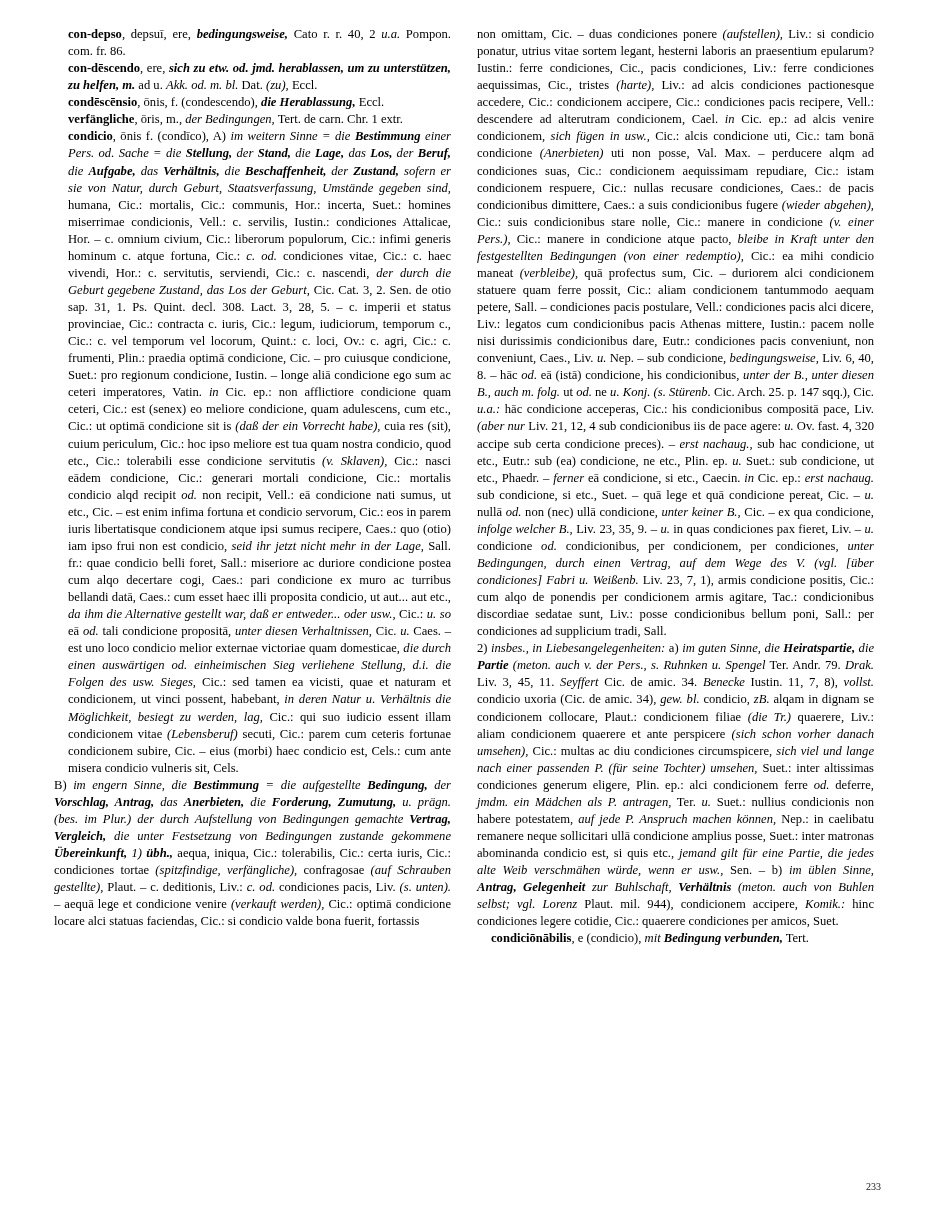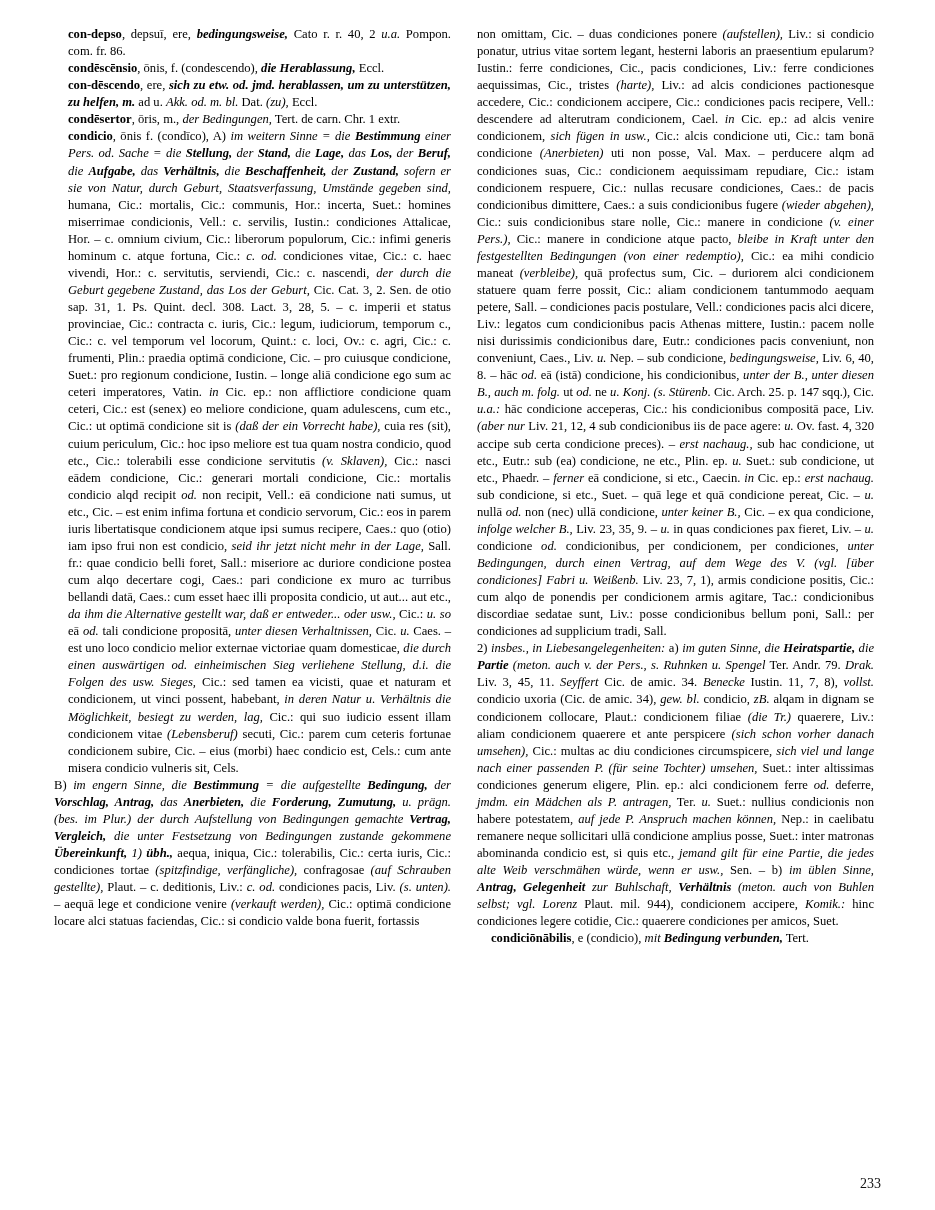--- a/index.html
+++ b/index.html
@@ -49,36 +49,36 @@
     font-weight: bold;
     font-style: italic;
   }
   i, .it {
     font-style: italic;
   }
   .pageno {
     position: absolute;
     right: 54px;
     bottom: 18px;
-    font-size: 14px;
+    font-size: 10px;
     font-family: "Liberation Serif", serif;
     color: #111111;
   }
 </style>
 </head>
 <body>
 
 <div class="page">
   <div class="columns">
 
     <div class="col">
       <p class="entry hang"><span class="lemma">con-depso</span>, depsuī, ere, <span class="bi">bedingungsweise,</span> Cato r. r. 40, 2 <span class="it">u.a.</span> Pompon. com. fr. 86.</p>
+      <p class="entry hang"><span class="lemma">con-dēscendo</span>, ere, <span class="bi">sich zu etw. od. jmd. herablassen, um zu unterstützen, zu helfen, m.</span> ad u. <span class="it">Akk. od. m. bl.</span> Dat. <span class="it">(zu),</span> Eccl.</p>
       <p class="entry hang"><span class="lemma">condēscēnsio</span>, ōnis, f. (condescendo), <span class="bi">die Herablassung,</span> Eccl.</p>
-      <p class="entry hang"><span class="lemma">con-dēscendo</span>, ere, <span class="bi">sich zu etw. od. jmd. herablassen, um zu unterstützen, zu helfen, m.</span> ad u. <span class="it">Akk. od. m. bl.</span> Dat. <span class="it">(zu),</span> Eccl.</p>
-      <p class="entry hang"><span class="lemma">condēsertor</span>, ōris, m., <span class="it">der Bedingungen,</span> Tert. de carn. Chr. 1 extr.</p>
+      <p class="entry hang"><span class="lemma">verfängliche</span>, ōris, m., <span class="it">der Bedingungen,</span> Tert. de carn. Chr. 1 extr.</p>
       <p class="entry hang"><span class="lemma">condicio</span>, ōnis f. (condīco), A) <span class="it">im weitern Sinne = die <span class="bi">Bestimmung</span> einer Pers. od. Sache = die <span class="bi">Stellung,</span> der <span class="bi">Stand,</span> die <span class="bi">Lage,</span> das <span class="bi">Los,</span> der <span class="bi">Beruf,</span> die <span class="bi">Aufgabe,</span> das <span class="bi">Verhältnis,</span> die <span class="bi">Beschaffenheit,</span> der <span class="bi">Zustand,</span> sofern er sie von Natur, durch Geburt, Staatsverfassung, Umstände gegeben sind,</span> humana, Cic.: mortalis, Cic.: communis, Hor.: incerta, Suet.: homines miserrimae condicionis, Vell.: c. servilis, Iustin.: condiciones Attalicae, Hor. – c. omnium civium, Cic.: liberorum populorum, Cic.: infimi generis hominum c. atque fortuna, Cic.: <span class="it">c. od.</span> condiciones vitae, Cic.: c. haec vivendi, Hor.: c. servitutis, serviendi, Cic.: c. nascendi, <span class="it">der durch die Geburt gegebene Zustand, das Los der Geburt,</span> Cic. Cat. 3, 2. Sen. de otio sap. 31, 1. Ps. Quint. decl. 308. Lact. 3, 28, 5. – c. imperii et status provinciae, Cic.: contracta c. iuris, Cic.: legum, iudiciorum, temporum c., Cic.: c. vel temporum vel locorum, Quint.: c. loci, Ov.: c. agri, Cic.: c. frumenti, Plin.: praedia optimā condicione, Cic. – pro cuiusque condicione, Suet.: pro regionum condicione, Iustin. – longe aliā condicione ego sum ac ceteri imperatores, Vatin. <span class="it">in</span> Cic. ep.: non afflictiore condicione quam ceteri, Cic.: est (senex) eo meliore condicione, quam adulescens, cum etc., Cic.: ut optimā condicione sit is <span class="it">(daß der ein Vorrecht habe),</span> cuia res (sit), cuium periculum, Cic.: hoc ipso meliore est tua quam nostra condicio, quod etc., Cic.: tolerabili esse condicione servitutis <span class="it">(v. Sklaven),</span> Cic.: nasci eādem condicione, Cic.: generari mortali condicione, Cic.: mortalis condicio alqd recipit <span class="it">od.</span> non recipit, Vell.: eā condicione nati sumus, ut etc., Cic. – est enim infima fortuna et condicio servorum, Cic.: eos in parem iuris libertatisque condicionem atque ipsi sumus recipere, Caes.: quo (otio) iam ipso frui non est condicio, <span class="it">seid ihr jetzt nicht mehr in der Lage,</span> Sall. fr.: quae condicio belli foret, Sall.: miseriore ac duriore condicione postea cum alqo decertare cogi, Caes.: pari condicione ex muro ac turribus bellandi datā, Caes.: cum esset haec illi proposita condicio, ut aut... aut etc., <span class="it">da ihm die Alternative gestellt war, daß er entweder... oder usw.,</span> Cic.: <span class="it">u. so</span> eā <span class="it">od.</span> tali condicione propositā, <span class="it">unter diesen Verhaltnissen,</span> Cic. <span class="it">u.</span> Caes. – est uno loco condicio melior externae victoriae quam domesticae, <span class="it">die durch einen auswärtigen od. einheimischen Sieg verliehene Stellung, d.i. die Folgen des usw. Sieges,</span> Cic.: sed tamen ea vicisti, quae et naturam et condicionem, ut vinci possent, habebant, <span class="it">in deren Natur u. Verhältnis die Möglichkeit, besiegt zu werden, lag,</span> Cic.: qui suo iudicio essent illam condicionem vitae <span class="it">(Lebensberuf)</span> secuti, Cic.: parem cum ceteris fortunae condicionem subire, Cic. – eius (morbi) haec condicio est, Cels.: cum ante misera condicio vulneris sit, Cels.</p>
       <p class="entry">B) <span class="it">im engern Sinne, die <span class="bi">Bestimmung</span> = die aufgestellte <span class="bi">Bedingung,</span> der <span class="bi">Vorschlag, Antrag,</span> das <span class="bi">Anerbieten,</span> die <span class="bi">Forderung, Zumutung,</span> u. prägn. (bes. im Plur.) der durch Aufstellung von Bedingungen gemachte <span class="bi">Vertrag, Vergleich,</span> die unter Festsetzung von Bedingungen zustande gekommene <span class="bi">Übereinkunft,</span> 1) <span class="bi">übh.,</span></span> aequa, iniqua, Cic.: tolerabilis, Cic.: certa iuris, Cic.: condiciones tortae <span class="it">(spitzfindige, verfängliche),</span> confragosae <span class="it">(auf Schrauben gestellte),</span> Plaut. – c. deditionis, Liv.: <span class="it">c. od.</span> condiciones pacis, Liv. <span class="it">(s. unten).</span> – aequā lege et condicione venire <span class="it">(verkauft werden),</span> Cic.: optimā condicione locare alci statuas faciendas, Cic.: si condicio valde bona fuerit, fortassis</p>
     </div>
 
     <div class="col">
       <p class="entry">non omittam, Cic. – duas condiciones ponere <span class="it">(aufstellen),</span> Liv.: si condicio ponatur, utrius vitae sortem legant, hesterni laboris an praesentium epularum? Iustin.: ferre condiciones, Cic., pacis condiciones, Liv.: ferre condiciones aequissimas, Cic., tristes <span class="it">(harte),</span> Liv.: ad alcis condiciones pactionesque accedere, Cic.: condicionem accipere, Cic.: condiciones pacis recipere, Vell.: descendere ad alterutram condicionem, Cael. <span class="it">in</span> Cic. ep.: ad alcis venire condicionem, <span class="it">sich fügen in usw.,</span> Cic.: alcis condicione uti, Cic.: tam bonā condicione <span class="it">(Anerbieten)</span> uti non posse, Val. Max. – perducere alqm ad condiciones suas, Cic.: condicionem aequissimam repudiare, Cic.: istam condicionem respuere, Cic.: nullas recusare condiciones, Caes.: de pacis condicionibus dimittere, Caes.: a suis condicionibus fugere <span class="it">(wieder abgehen),</span> Cic.: suis condicionibus stare nolle, Cic.: manere in condicione <span class="it">(v. einer Pers.),</span> Cic.: manere in condicione atque pacto, <span class="it">bleibe in Kraft unter den festgestellten Bedingungen (von einer redemptio),</span> Cic.: ea mihi condicio maneat <span class="it">(verbleibe),</span> quā profectus sum, Cic. – duriorem alci condicionem statuere quam ferre possit, Cic.: aliam condicionem tantummodo aequam petere, Sall. – condiciones pacis postulare, Vell.: condiciones pacis alci dicere, Liv.: legatos cum condicionibus pacis Athenas mittere, Iustin.: pacem nolle nisi durissimis condicionibus dare, Eutr.: condiciones pacis conveniunt, non conveniunt, Caes., Liv. <span class="it">u.</span> Nep. – sub condicione, <span class="it">bedingungsweise,</span> Liv. 6, 40, 8. – hāc <span class="it">od.</span> eā (istā) condicione, his condicionibus, <span class="it">unter der B., unter diesen B., auch m. folg.</span> ut <span class="it">od.</span> ne <span class="it">u. Konj. (s. Stürenb.</span> Cic. Arch. 25. p. 147 sqq.), Cic. <span class="it">u.a.:</span> hāc condicione acceperas, Cic.: his condicionibus compositā pace, Liv. <span class="it">(aber nur</span> Liv. 21, 12, 4 sub condicionibus iis de pace agere: <span class="it">u.</span> Ov. fast. 4, 320 accipe sub certa condicione preces). – <span class="it">erst nachaug.,</span> sub hac condicione, ut etc., Eutr.: sub (ea) condicione, ne etc., Plin. ep. <span class="it">u.</span> Suet.: sub condicione, ut etc., Phaedr. – <span class="it">ferner</span> eā condicione, si etc., Caecin. <span class="it">in</span> Cic. ep.: <span class="it">erst nachaug.</span> sub condicione, si etc., Suet. – quā lege et quā condicione pereat, Cic. – <span class="it">u.</span> nullā <span class="it">od.</span> non (nec) ullā condicione, <span class="it">unter keiner B.,</span> Cic. – ex qua condicione, <span class="it">infolge welcher B.,</span> Liv. 23, 35, 9. – <span class="it">u.</span> in quas condiciones pax fieret, Liv. – <span class="it">u.</span> condicione <span class="it">od.</span> condicionibus, per condicionem, per condiciones, <span class="it">unter Bedingungen, durch einen Vertrag, auf dem Wege des V. (vgl. [über condiciones] Fabri u. Weißenb.</span> Liv. 23, 7, 1), armis condicione positis, Cic.: cum alqo de ponendis per condicionem armis agitare, Tac.: condicionibus discordiae sedatae sunt, Liv.: posse condicionibus bellum poni, Sall.: per condiciones ad supplicium tradi, Sall.</p>
       <p class="entry">2) <span class="it">insbes., in Liebesangelegenheiten:</span> a) <span class="it">im guten Sinne, die <span class="bi">Heiratspartie,</span> die <span class="bi">Partie</span> (meton. auch v. der Pers., s. Ruhnken u. Spengel</span> Ter. Andr. 79. <span class="it">Drak.</span> Liv. 3, 45, 11. <span class="it">Seyffert</span> Cic. de amic. 34. <span class="it">Benecke</span> Iustin. 11, 7, 8), <span class="it">vollst.</span> condicio uxoria (Cic. de amic. 34), <span class="it">gew. bl.</span> condicio, <span class="it">zB.</span> alqam in dignam se condicionem collocare, Plaut.: condicionem filiae <span class="it">(die Tr.)</span> quaerere, Liv.: aliam condicionem quaerere et ante perspicere <span class="it">(sich schon vorher danach umsehen),</span> Cic.: multas ac diu condiciones circumspicere, <span class="it">sich viel und lange nach einer passenden P. (für seine Tochter) umsehen,</span> Suet.: inter altissimas condiciones generum eligere, Plin. ep.: alci condicionem ferre <span class="it">od.</span> deferre, <span class="it">jmdm. ein Mädchen als P. antragen,</span> Ter. <span class="it">u.</span> Suet.: nullius condicionis non habere potestatem, <span class="it">auf jede P. Anspruch machen können,</span> Nep.: in caelibatu remanere neque sollicitari ullā condicione amplius posse, Suet.: inter matronas abominanda condicio est, si quis etc., <span class="it">jemand gilt für eine Partie, die jedes alte Weib verschmähen würde, wenn er usw.,</span> Sen. – b) <span class="it">im üblen Sinne, <span class="bi">Antrag, Gelegenheit</span> zur Buhlschaft, <span class="bi">Verhältnis</span> (meton. auch von Buhlen selbst; vgl. Lorenz</span> Plaut. mil. 944), condicionem accipere, <span class="it">Komik.:</span> hinc condiciones legere cotidie, Cic.: quaerere condiciones per amicos, Suet.</p>
       <p class="entry hang"><span class="lemma">condiciōnābilis</span>, e (condicio), <span class="it">mit <span class="bi">Bedingung verbunden,</span></span> Tert.</p>
     </div>
 

